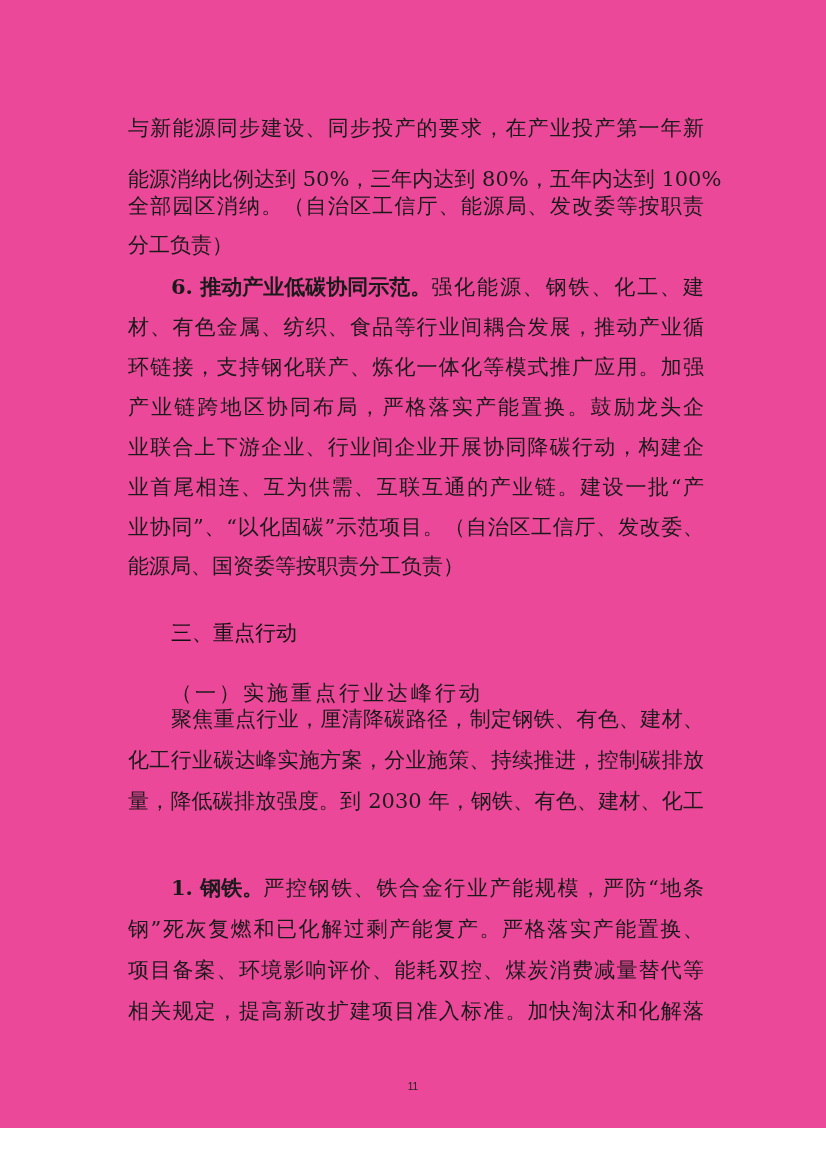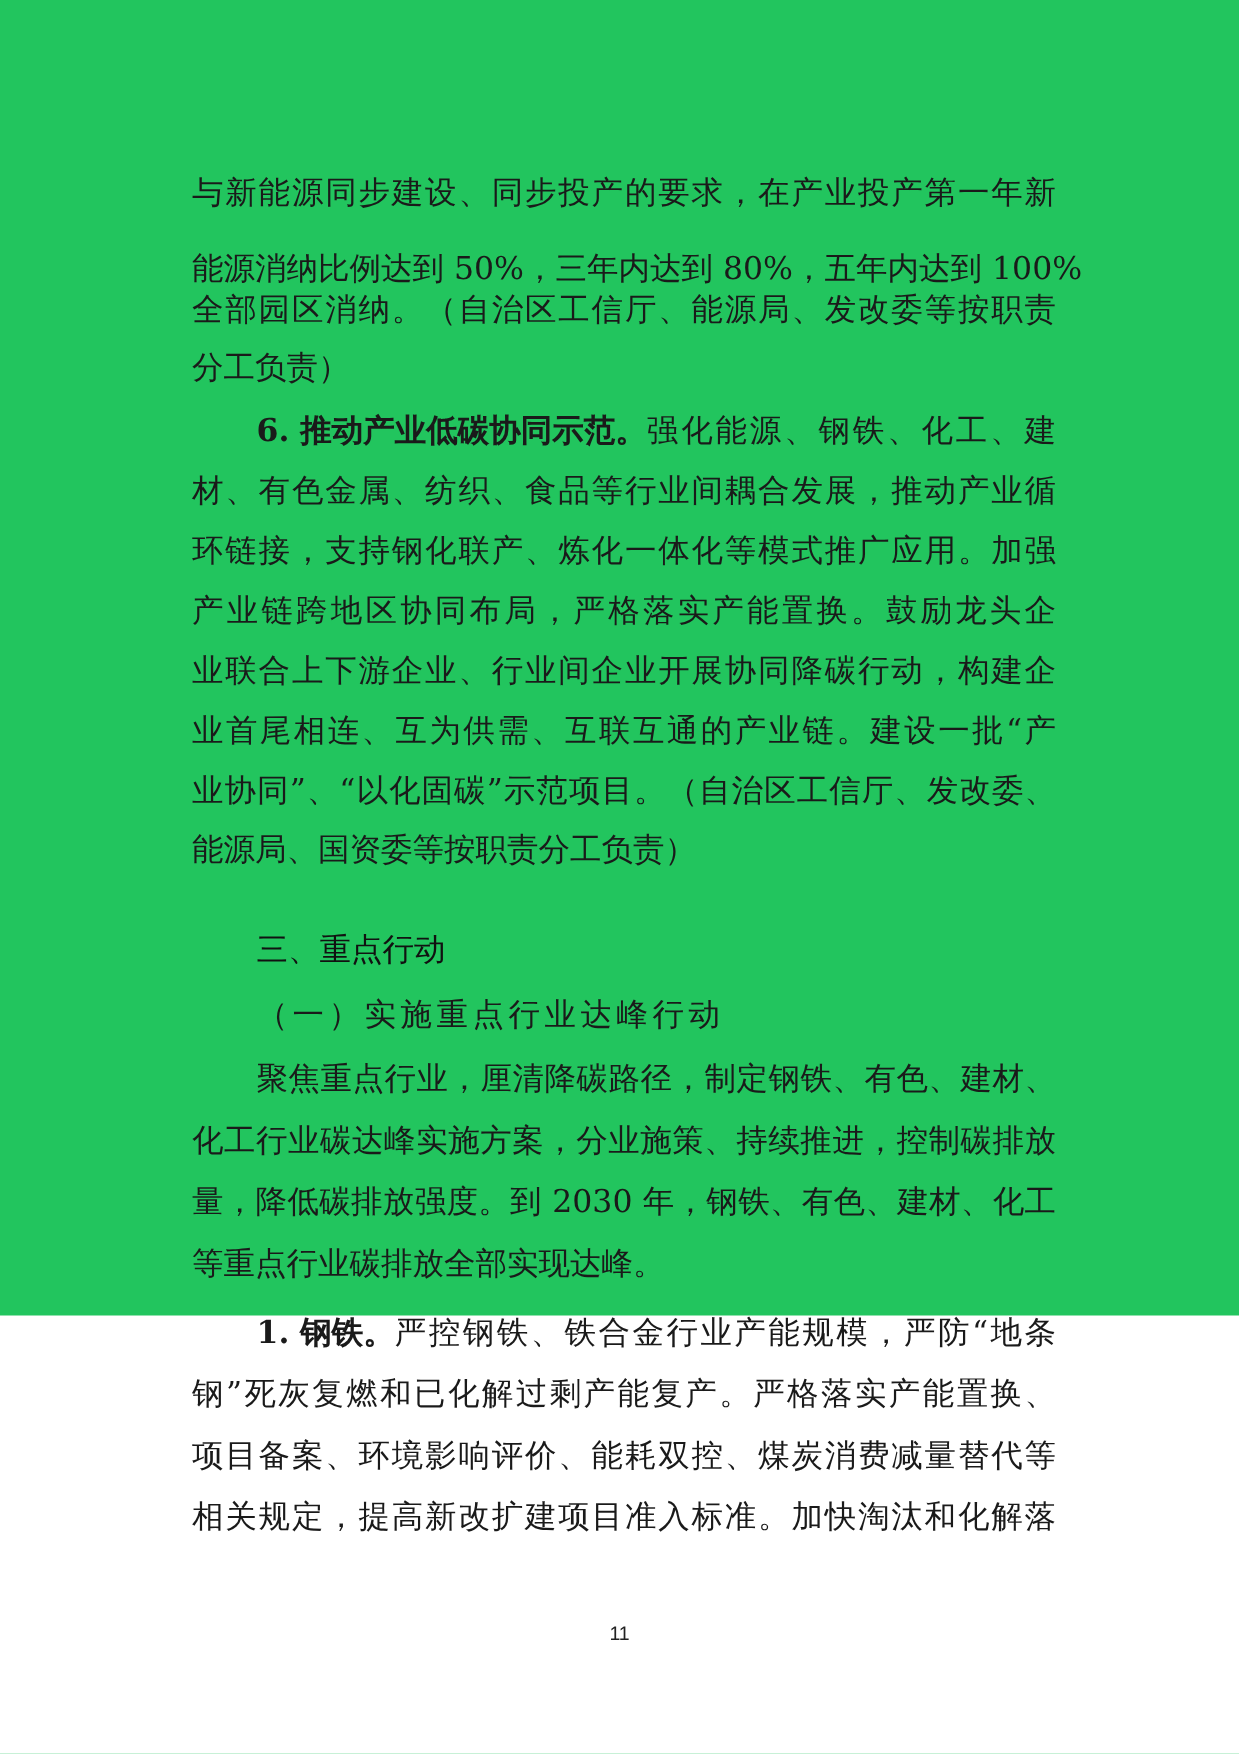--- a/index.html
+++ b/index.html
@@ -1,38 +1,38 @@
 <!DOCTYPE html>
 <html><head>
 <meta charset="utf-8">
 <style>
   html, body { margin: 0; padding: 0; background: #ffffff; }
   body { width: 826px; height: 1169px; position: relative; overflow: hidden; }
   .page {
-    position: absolute; left: 0; top: 0; width: 826px; height: 877px;
-    background: #22c55e;
+    position: absolute; left: 0; top: 0; width: 826px; height: 1128px;
+    background: #ec4899;
   }
   .line {
     position: absolute; left: 128px; width: 576px;
     font-family: "DejaVu Serif", "Liberation Serif", serif;
     font-size: 21px; line-height: 28px; color: #1a1a1a;
     white-space: nowrap; text-align: justify; text-align-last: justify;
   }
   .indent { left: 171px; width: 533px; }
   .short { text-align-last: auto; }
   .bold { font-weight: bold; }
   .heading {
     font-family: "DejaVu Sans", "Liberation Sans", sans-serif;
     font-size: 21px; color: #111;
   }
-  .sub { letter-spacing: 3px; }
+  .sub { letter-spacing: 3px; margin-top: 17px; }
   .pagenum {
     position: absolute; left: 0; width: 826px; top: 1081px;
     text-align: center;
-    font-family: "Liberation Sans", sans-serif; font-size: 13px; color: #222;
+    font-family: "Liberation Sans", sans-serif; font-size: 10px; color: #222;
   }
 </style>
 </head>
 <body>
 
 <div class="page">
 
   <div class="line" style="top:114px">与新能源同步建设、同步投产的要求，在产业投产第一年新</div>
   <div class="line" style="top:165px">能源消纳比例达到 50%，三年内达到 80%，五年内达到 100%</div>
   <div class="line" style="top:192px">全部园区消纳。（自治区工信厅、能源局、发改委等按职责</div>
@@ -50,21 +50,20 @@
   <div class="line" style="top:513px">业协同”、“以化固碳”示范项目。（自治区工信厅、发改委、</div>
   <div class="line short" style="top:552px">能源局、国资委等按职责分工负责）</div>
 
   <div class="line indent short heading" style="top:619px">三、重点行动</div>
 
   <div class="line indent short sub" style="top:662px">（一）实施重点行业达峰行动</div>
 
   <div class="line indent" style="top:705px">聚焦重点行业，厘清降碳路径，制定钢铁、有色、建材、</div>
   <div class="line" style="top:746px">化工行业碳达峰实施方案，分业施策、持续推进，控制碳排放</div>
   <div class="line" style="top:787px">量，降低碳排放强度。到 2030 年，钢铁、有色、建材、化工</div>
-  <div class="line short" style="top:828px">等重点行业碳排放全部实现达峰。</div>
 
   <div class="line indent" style="top:874px; display:flex; justify-content:flex-start;">
     <span class="bold">1. 钢铁。</span>
     <span style="flex:1; text-align:justify; text-align-last:justify;">严控钢铁、铁合金行业产能规模，严防“地条</span>
   </div>
   <div class="line" style="top:915px">钢”死灰复燃和已化解过剩产能复产。严格落实产能置换、</div>
   <div class="line" style="top:956px">项目备案、环境影响评价、能耗双控、煤炭消费减量替代等</div>
   <div class="line" style="top:997px">相关规定，提高新改扩建项目准入标准。加快淘汰和化解落</div>
 
   <div class="pagenum">11</div>

